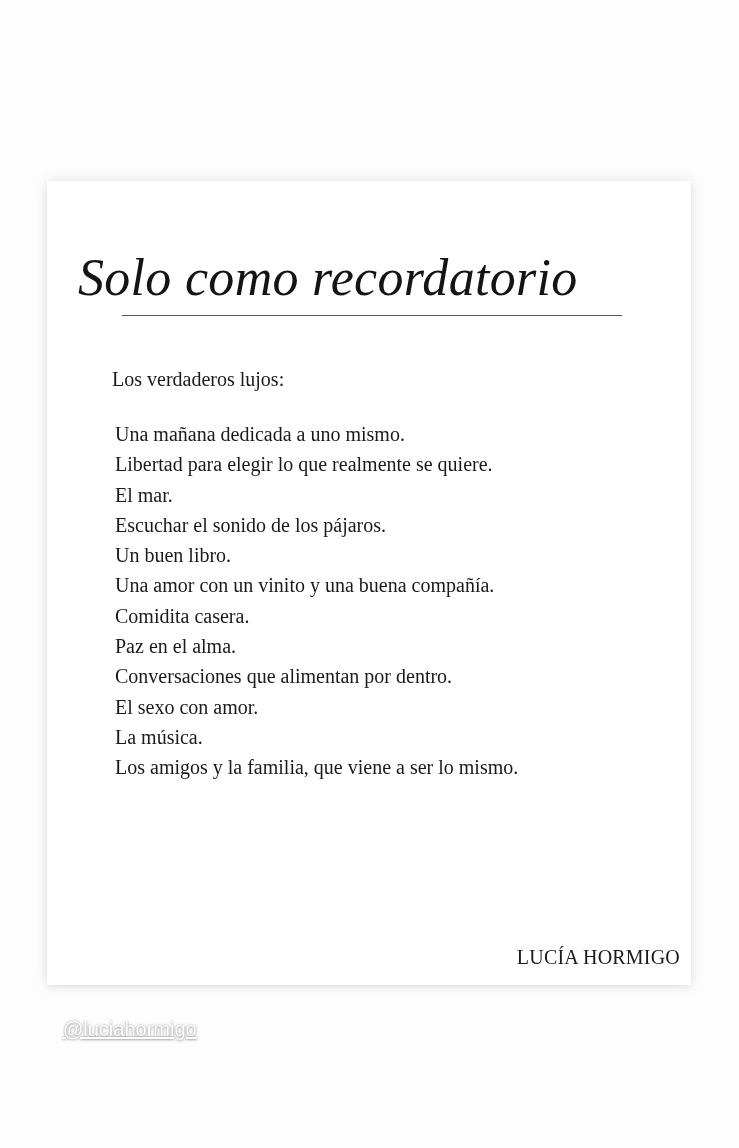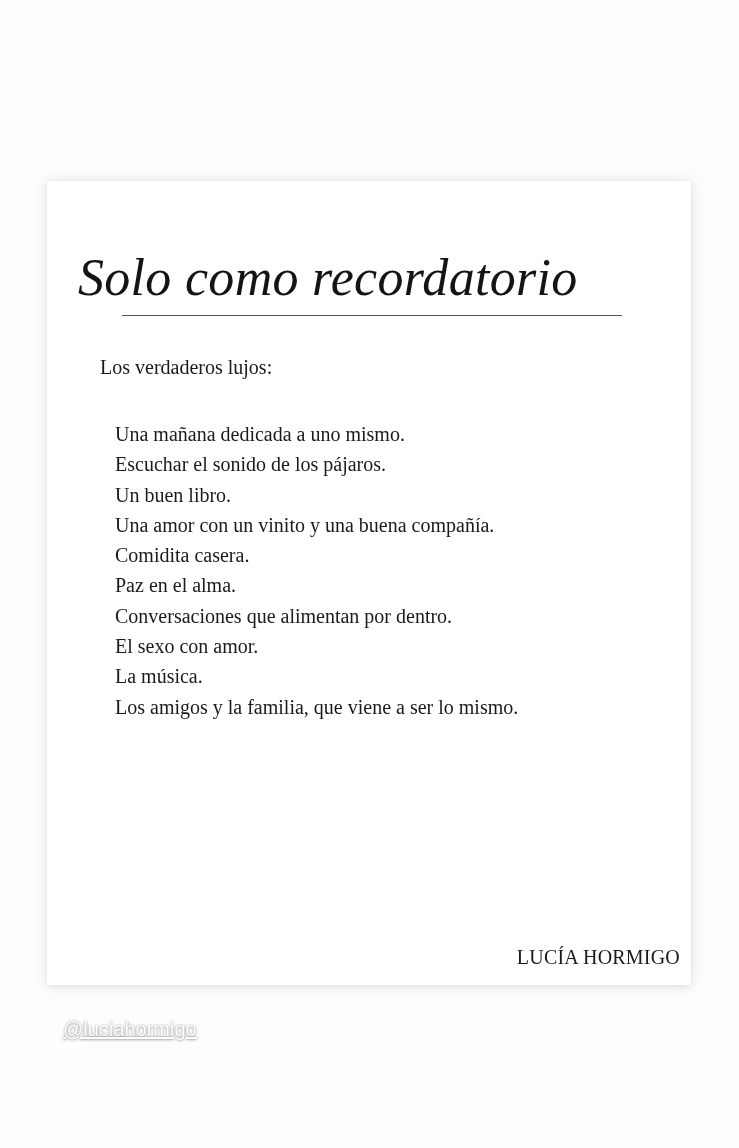--- a/index.html
+++ b/index.html
@@ -44,21 +44,21 @@
       width: 500px;
       height: 0;
       border-top: 1.5px solid #555;
     }
     .intro {
       position: absolute;
       left: 53px;
       top: 174px;
       font-size: 20px;
       line-height: 24px;
-      margin: 0;
+      margin: 12px;
       color: #1a1a1a;
       white-space: nowrap;
     }
     .list {
       position: absolute;
       left: 68px;
       top: 238px;
       margin: 0;
       padding: 0;
       list-style: none;
@@ -95,20 +95,22 @@
       text-decoration: underline;
     }
   </style>
 </head>
 <body>
 
 <div class="card">
   <div class="title-rule"></div>
   <ul class="list">
     <li>Una mañana dedicada a uno mismo.</li>
+    <li>Libertad para elegir lo que realmente se quiere.</li>
+    <li>El mar.</li>
     <li>Escuchar el sonido de los pájaros.</li>
     <li>Un buen libro.</li>
     <li>Una amor con un vinito y una buena compañía.</li>
     <li>Comidita casera.</li>
     <li>Paz en el alma.</li>
     <li>Conversaciones que alimentan por dentro.</li>
     <li>El sexo con amor.</li>
     <li>La música.</li>
     <li>Los amigos y la familia, que viene a ser lo mismo.</li>
   </ul>

